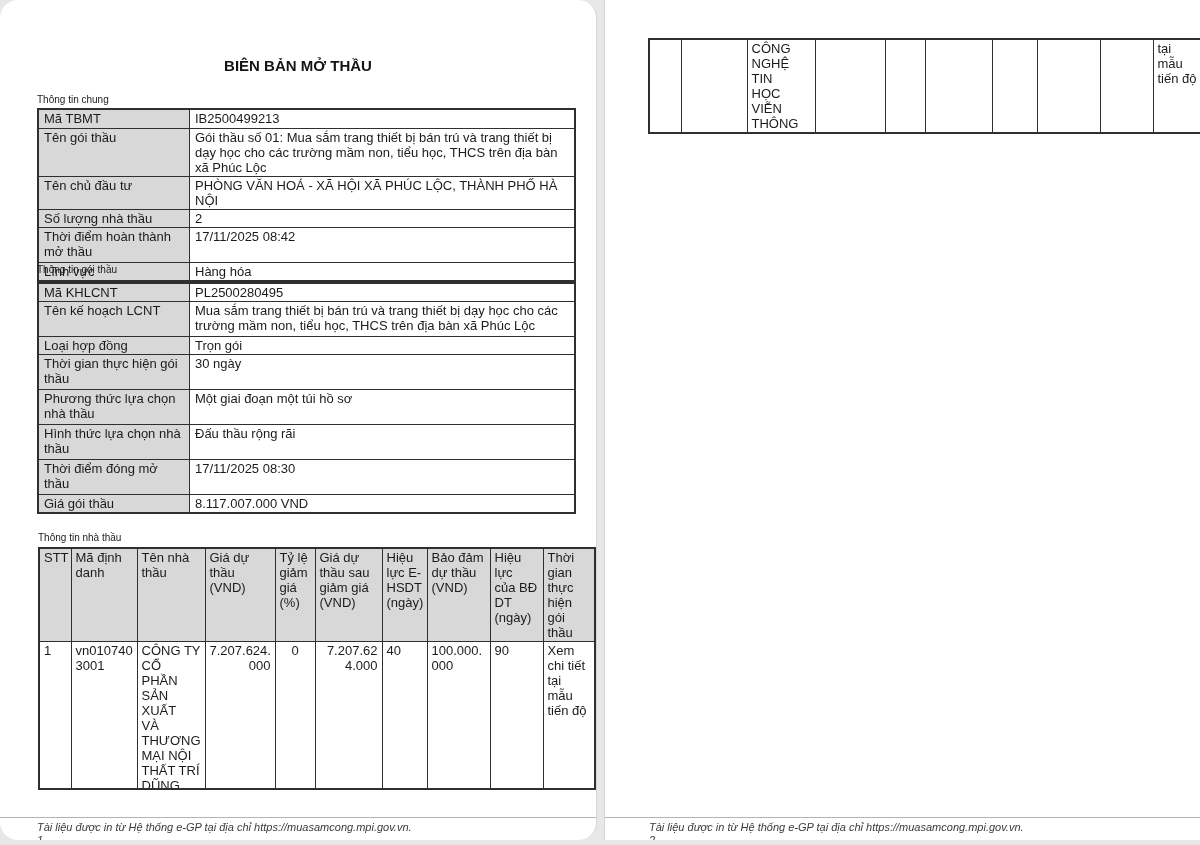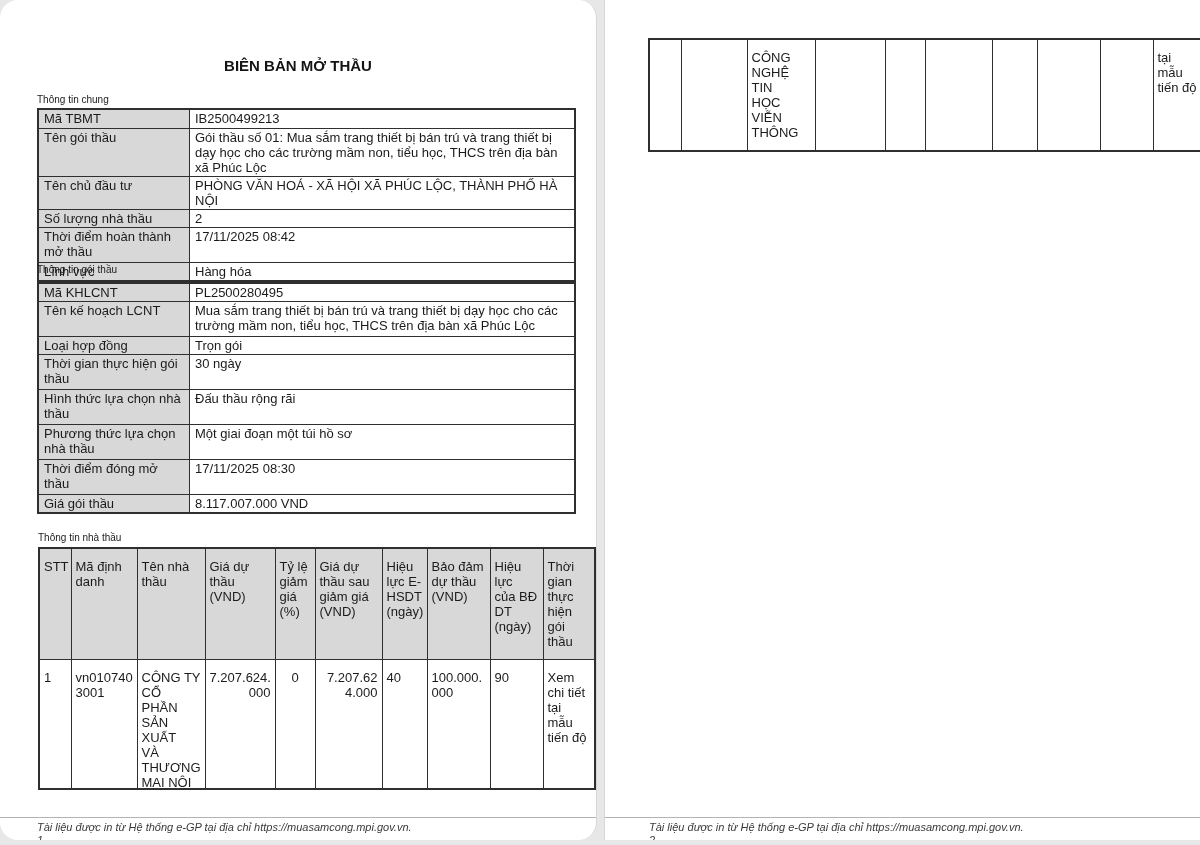--- a/index.html
+++ b/index.html
@@ -28,21 +28,21 @@
   .kv{position:absolute;left:37px;width:539px;font-size:13px;line-height:15px;border:2px solid #2f2f2f;}
   .t1{top:108px;}
   .t2{top:282px;}
   .kv td{border:1px solid #2f2f2f;vertical-align:top;padding:1px 5px;overflow:hidden;}
   .kv .lbl{background:#d8d8d8;width:140px;}
   tr.h18{height:18px;} tr.h19{height:19px;} tr.h35{height:35px;}
 
   .bid-clip{position:absolute;top:547px;left:38px;width:560px;height:241px;
     overflow:hidden;border-bottom:2px solid #2f2f2f;}
   .bid{width:556px;font-size:13px;line-height:15px;border:2px solid #2f2f2f;}
-  .bid td{border:1px solid #2f2f2f;vertical-align:top;padding:10px 4px;
+  .bid td{border:1px solid #2f2f2f;vertical-align:top;padding:1px 4px;
     white-space:pre-line;overflow:hidden;}
   .bid .hd{background:#d8d8d8;}
   tr.bh{height:90px;}
   tr.br1{height:120px;}
   .num{text-align:right;}
   .ctr{text-align:center;}
 
   .cont{position:absolute;top:38px;left:43px;}
   tr.crow{height:59px;}
 
@@ -104,26 +104,26 @@
       </tr>
       <tr class="h18">
         <td class="lbl">Loại hợp đồng</td>
         <td class="val">Trọn gói</td>
       </tr>
       <tr class="h35">
         <td class="lbl">Thời gian thực hiện gói thầu</td>
         <td class="val">30 ngày</td>
       </tr>
       <tr class="h35">
+        <td class="lbl">Phương thức lựa chọn nhà thầu</td>
+        <td class="val">Một giai đoạn một túi hồ sơ</td>
+      </tr>
+      <tr class="h35">
         <td class="lbl">Hình thức lựa chọn nhà thầu</td>
         <td class="val">Đấu thầu rộng rãi</td>
-      </tr>
-      <tr class="h35">
-        <td class="lbl">Phương thức lựa chọn nhà thầu</td>
-        <td class="val">Một giai đoạn một túi hồ sơ</td>
       </tr>
       <tr class="h35">
         <td class="lbl">Thời điểm đóng mở thầu</td>
         <td class="val">17/11/2025 08:30</td>
       </tr>
       <tr class="h18">
         <td class="lbl">Giá gói thầu</td>
         <td class="val">8.117.007.000 VND</td>
       </tr>
     </tbody>

